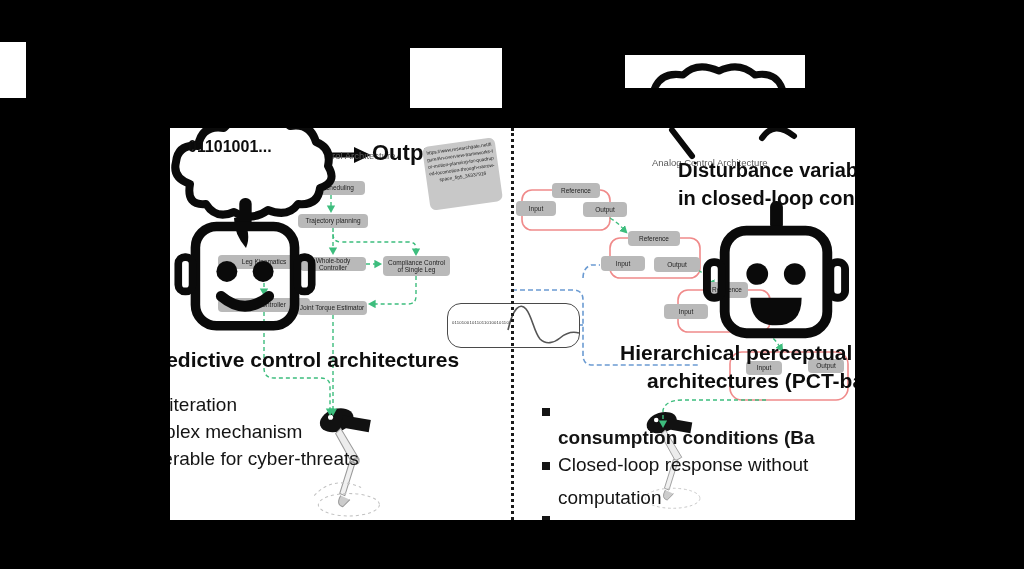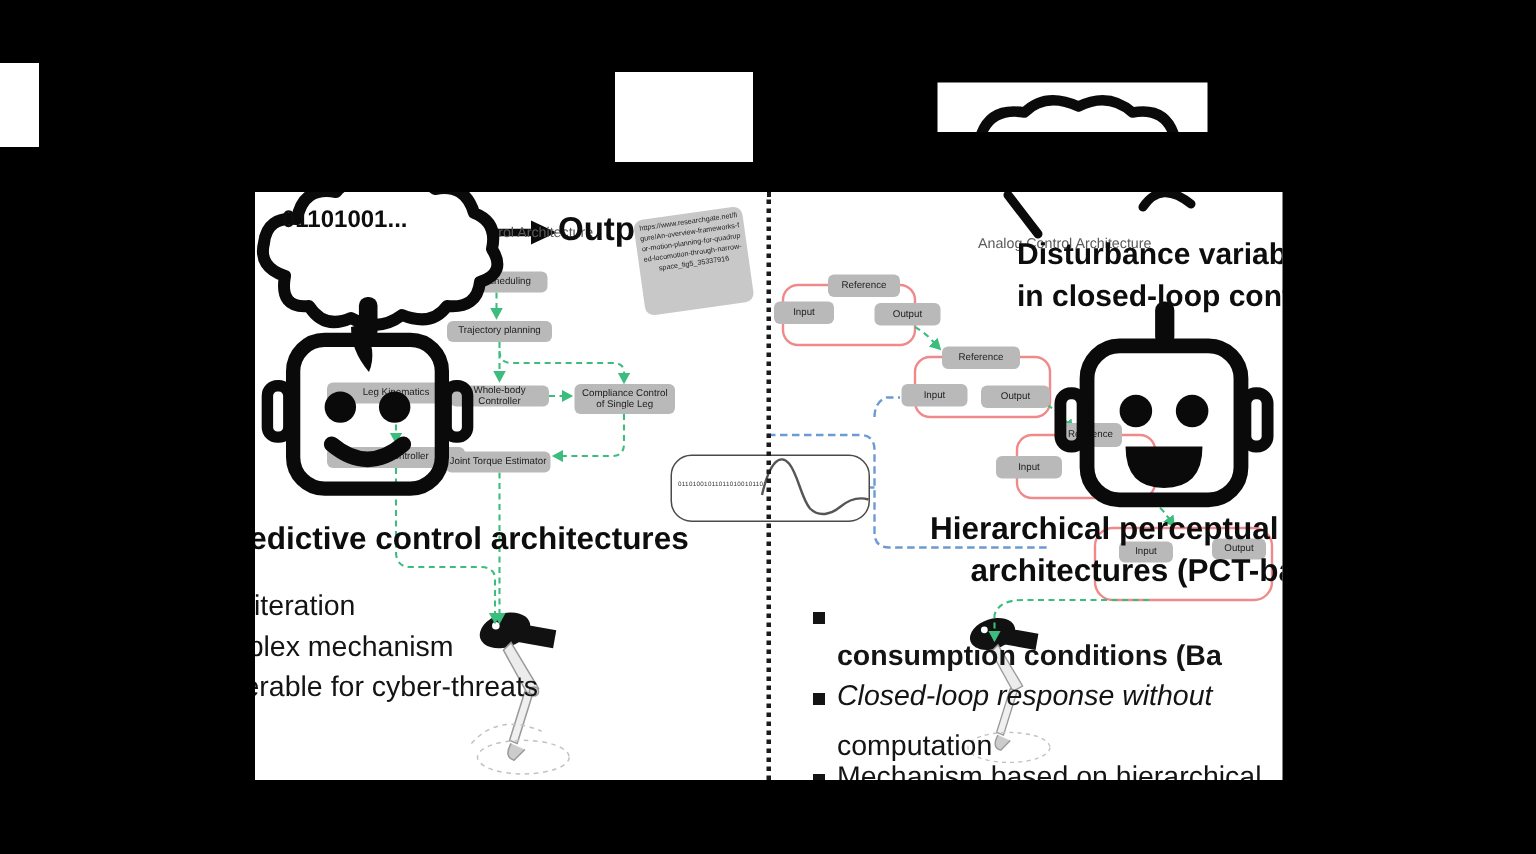--- a/index.html
+++ b/index.html
@@ -180,20 +180,19 @@
   <div class="bullet-line" style="left:-45px;top:320px;">Vulnerable for cyber-threats</div>
 
   <div class="bigbold" style="left:508px;top:31px;font-size:20px;">Disturbance variables</div>
   <div class="bigbold" style="left:508px;top:59px;font-size:20px;">in closed-loop control</div>
   <div class="bigbold" style="left:450px;top:213px;font-size:21px;">Hierarchical perceptual control</div>
   <div class="bigbold" style="left:477px;top:241px;font-size:21px;">architectures (PCT-based)</div>
 
   <div class="abs" style="left:372px;top:280px;width:8px;height:8px;background:#141414;z-index:8;"></div>
   <div class="bullet-line bold" style="left:388px;top:299px;">consumption conditions (Ba</div>
   <div class="abs" style="left:372px;top:334px;width:8px;height:8px;background:#141414;z-index:8;"></div>
-  <div class="bullet-line" style="left:388px;top:326px;font-style:italic;">Closed-loop response without</div>
+  <div class="bullet-line" style="left:388px;top:326px;">Closed-loop response without</div>
   <div class="bullet-line" style="left:388px;top:359px;">computation</div>
   <div class="abs" style="left:372px;top:388px;width:8px;height:8px;background:#141414;z-index:8;"></div>
-  <div class="bullet-line" style="left:388px;top:380px;">Mechanism based on hierarchical</div>
 
   <div id="divider"></div>
 
 </div>
 
 </body></html>

